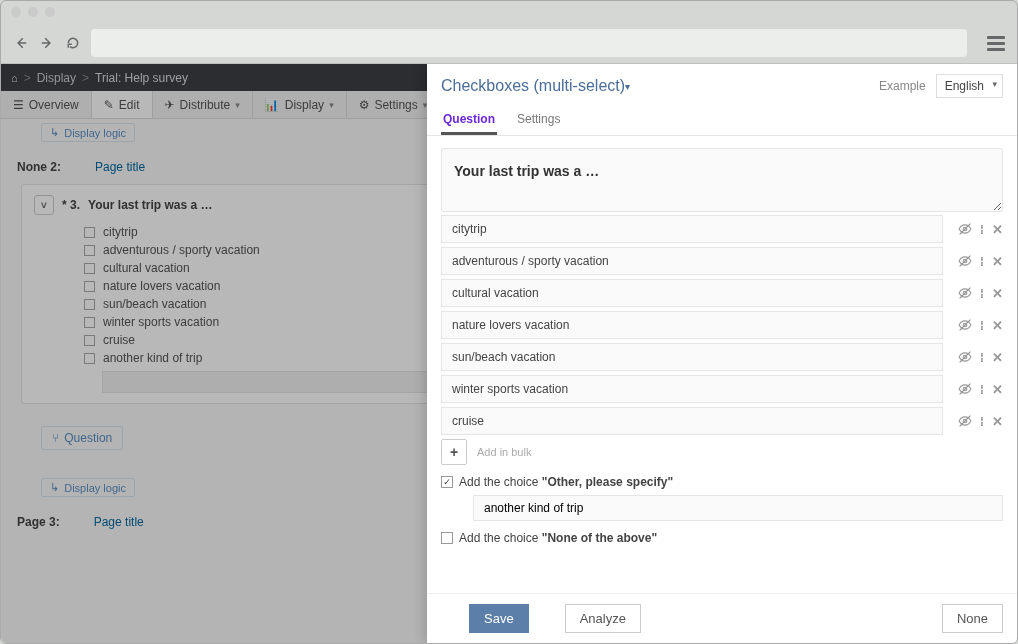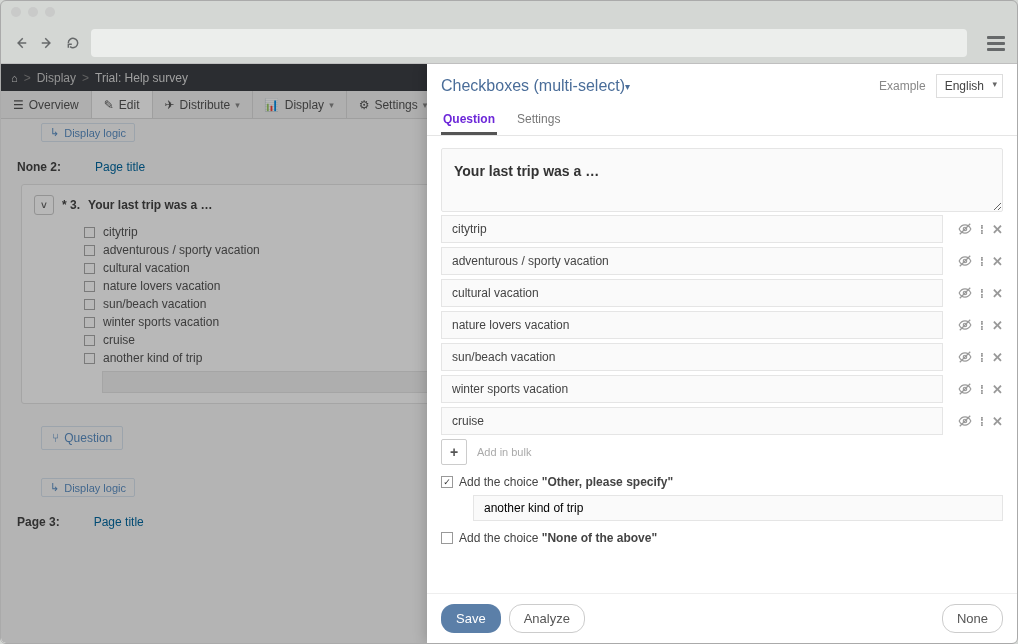--- a/index.html
+++ b/index.html
@@ -55,21 +55,21 @@
 .add-row { display:flex; align-items:center; gap:10px; margin-top:4px;}
 .add-btn { width:26px; height:26px; border:1px solid #ccc; border-radius:2px; background:#fff; display:flex; align-items:center; justify-content:center; font-size:14px; font-weight:bold; color:#555; cursor:pointer;}
 .add-bulk { color:#aaa; font-size:11px; cursor:pointer;}
 .chk-line { display:flex; align-items:center; gap:6px; font-size:12px; color:#444; margin-top:10px;}
 .chk { width:12px; height:12px; border:1px solid #999; background:#fff; display:flex; align-items:center; justify-content:center; font-size:9px; color:#333; cursor:pointer;}
 .chk.checked::after { content:"✓";}
 .other-field { margin:6px 0 0 32px;}
 .other-field input { width:100%; height:26px; border:1px solid #e5e5e5; background:#fafafa; padding:0 10px; font-size:12px;}
 .panel-footer { border-top:1px solid #eee; padding:10px 14px; display:flex; align-items:center; justify-content:space-between;}
 .footer-left { display:flex; gap:8px;}
-.btn { padding:6px 14px; font-size:13px; border-radius:13px; cursor:pointer; border:1px solid transparent;}
+.btn { padding:6px 14px; font-size:13px; border-radius:0; cursor:pointer; border:1px solid transparent;margin-left:28px;}
 .btn-primary { background:#5b7fa8; color:#fff;}
 .btn-default { background:#fff; border-color:#ccc; color:#555;}
 .icon-small { width:14px; height:14px;}
 svg { display:block;}
 </style>
 </head>
 <body>
 
 <div class="chrome">
   <div class="titlebar">

